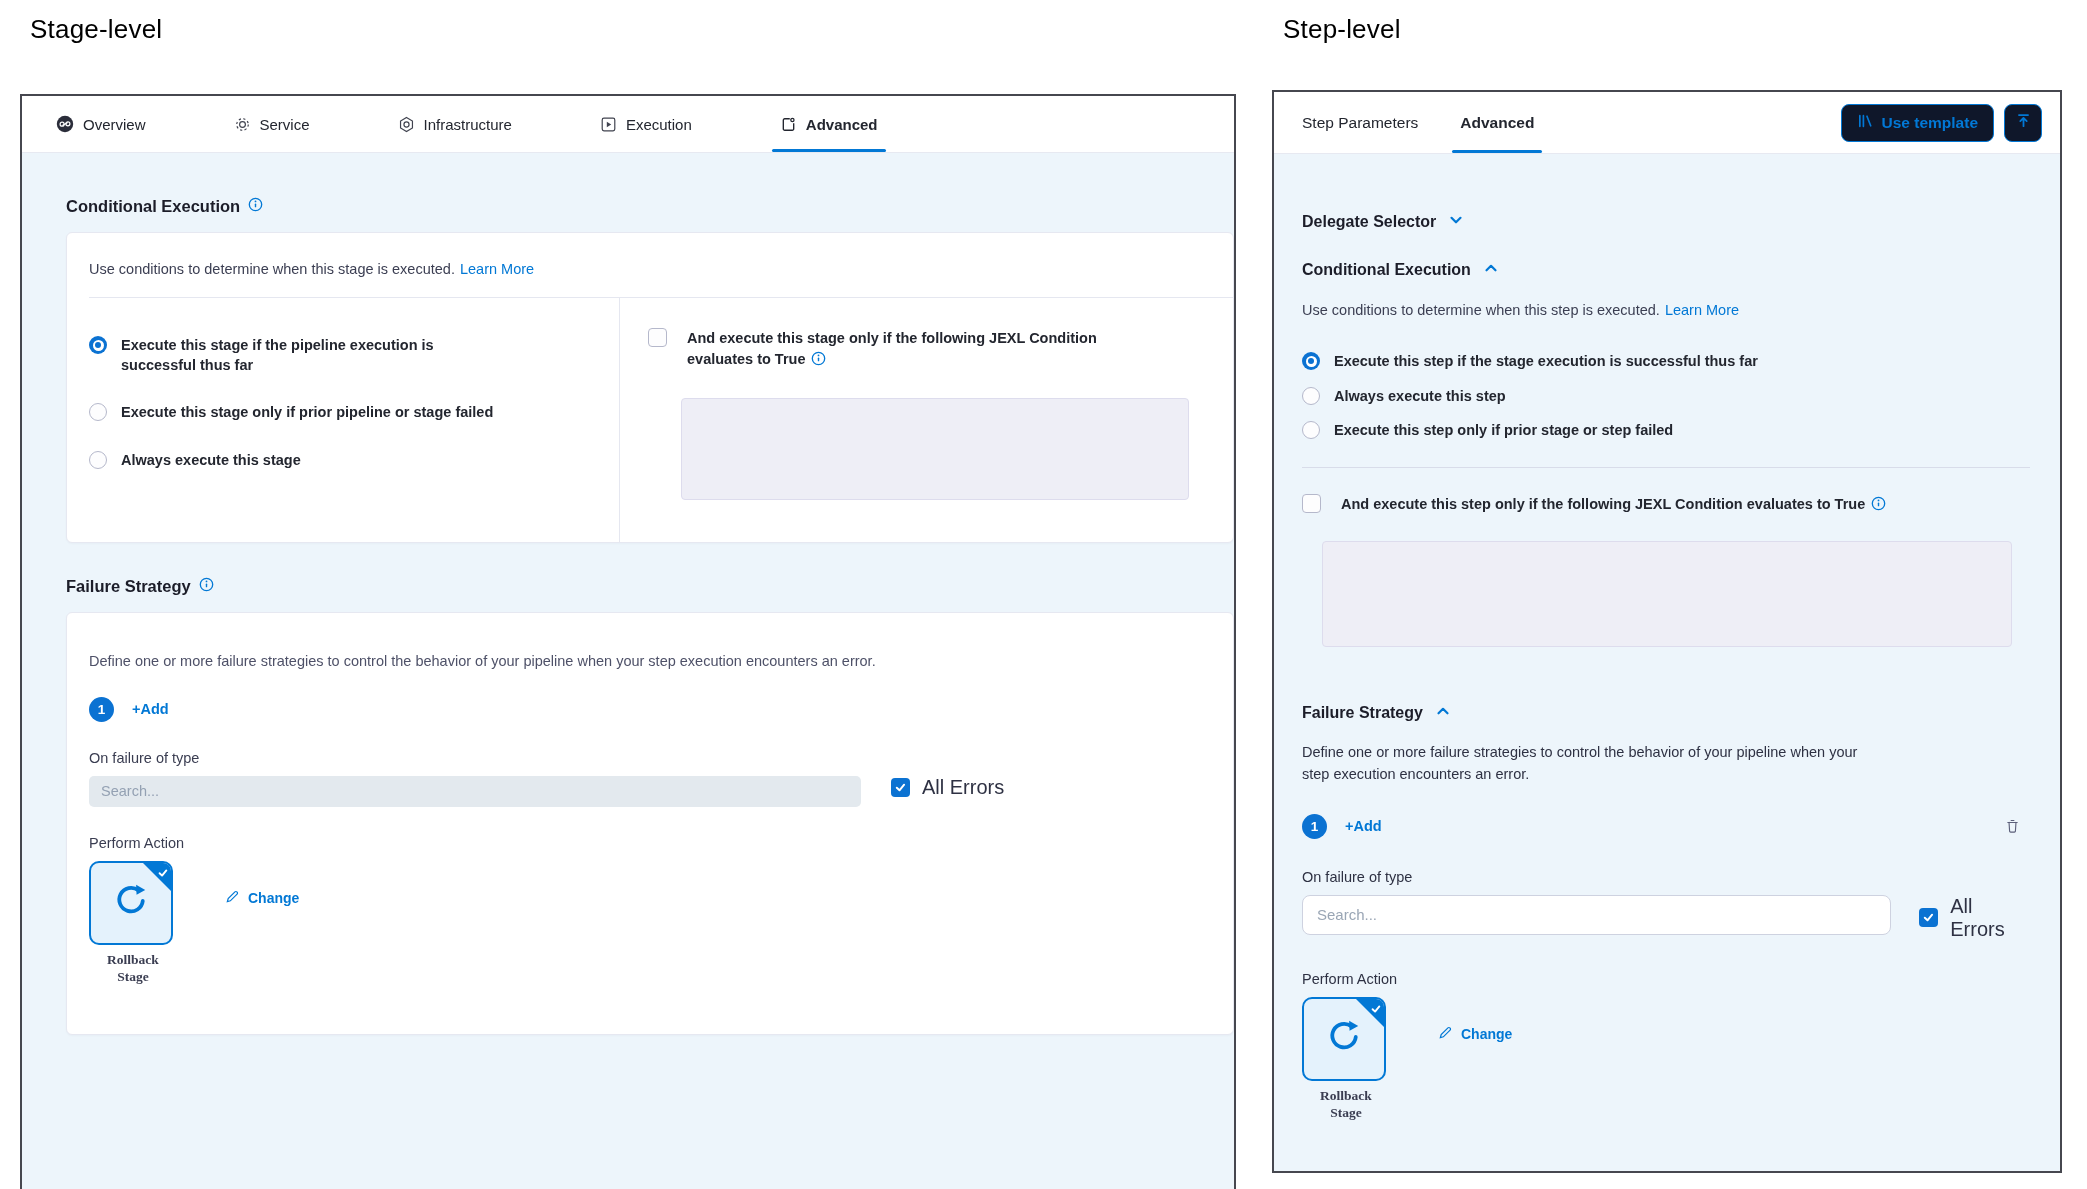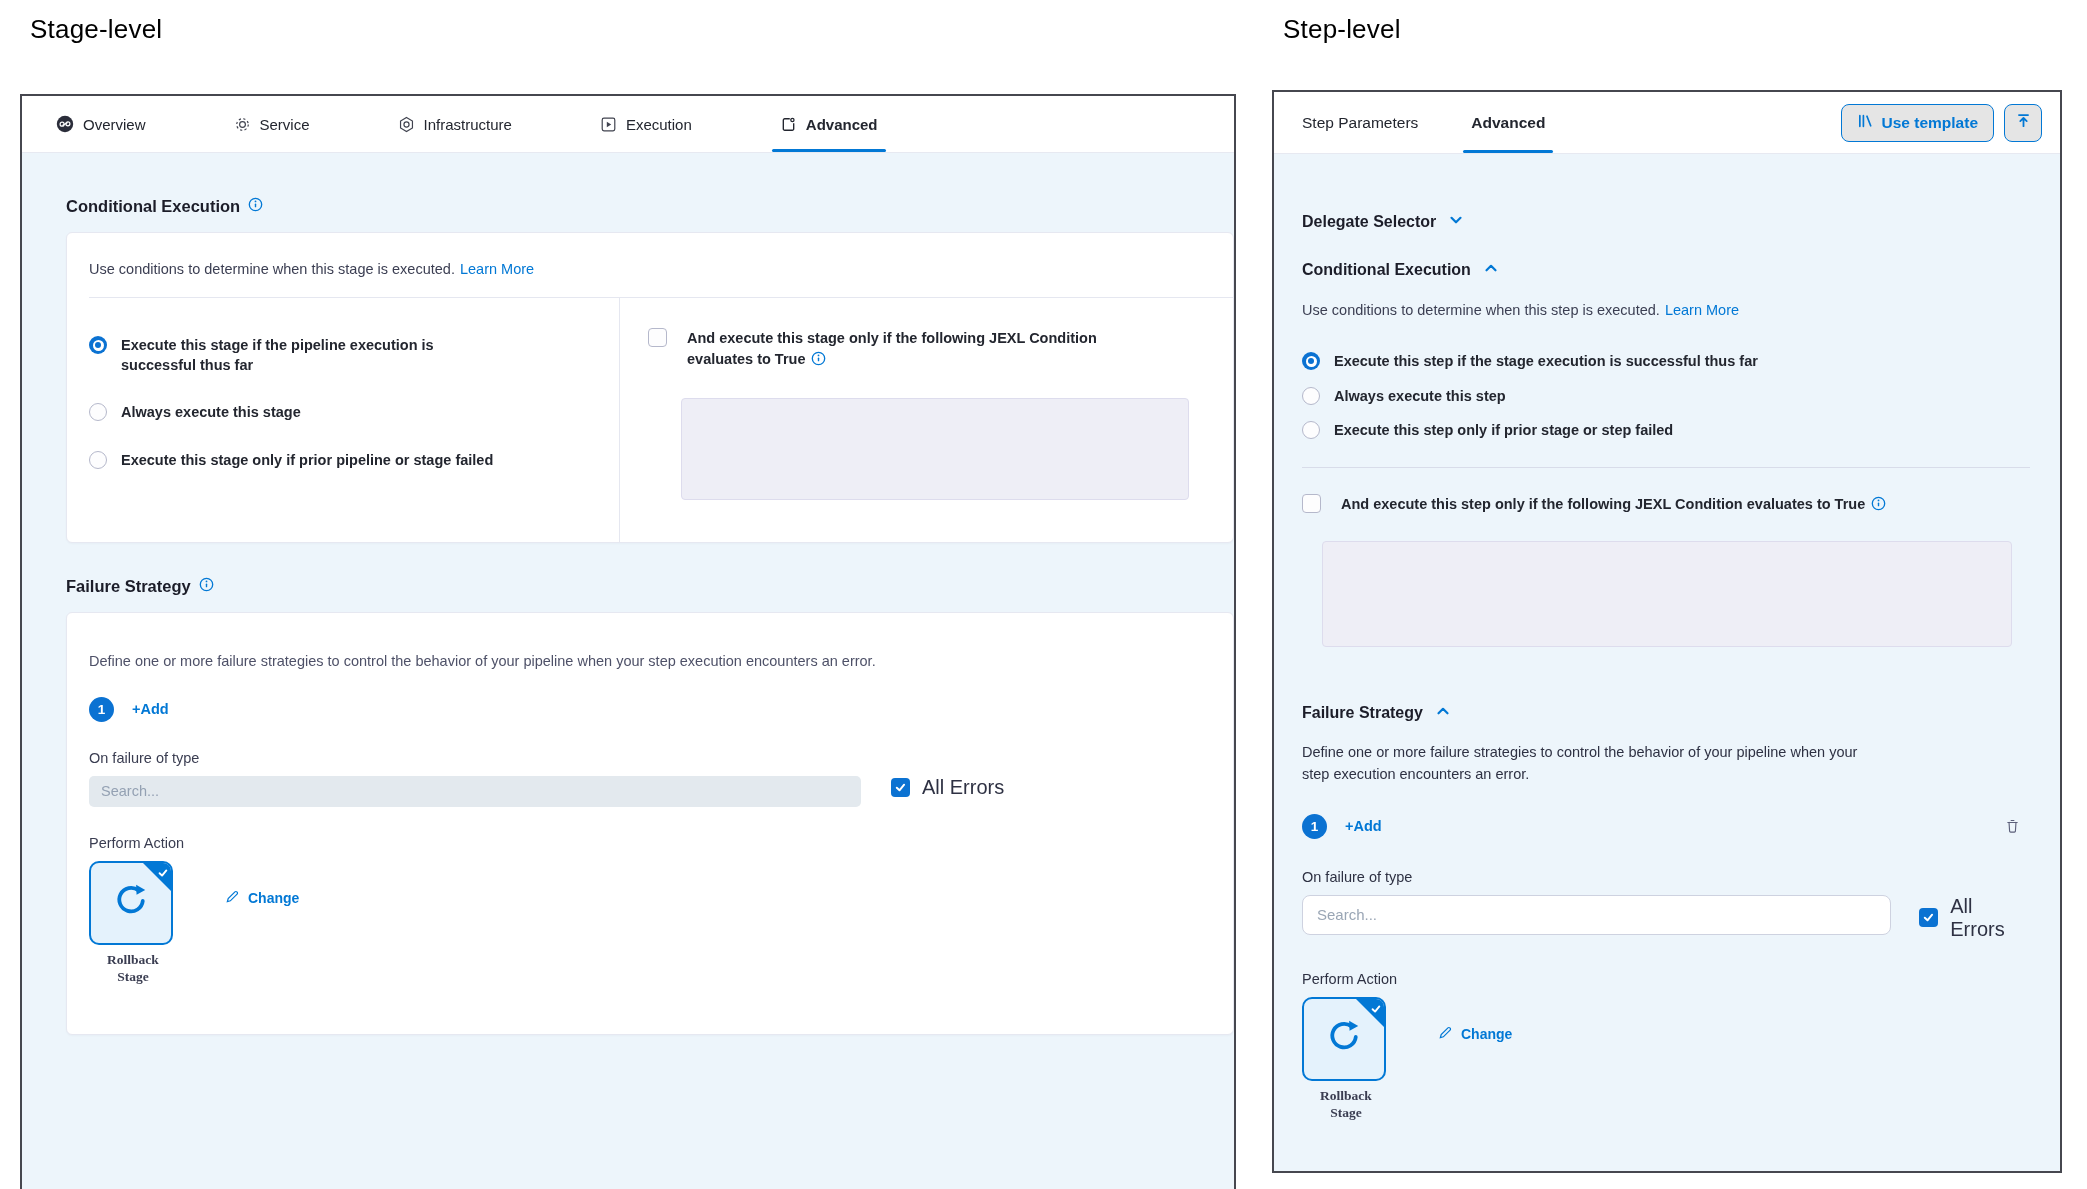--- a/index.html
+++ b/index.html
@@ -14,24 +14,24 @@
   .panel-stage { left:20px; top:94px; width:1216px; height:1112px; }
   .panel-step  { left:1272px; top:90px; width:790px; height:1083px; }
 
   
   .tabbar { height:57px; flex:0 0 auto; display:flex; align-items:stretch; gap:88px; padding:0 12px 0 34px; background:#fff; border-bottom:1px solid #e7e9f1; }
   .tab { position:relative; display:flex; align-items:center; gap:9px; font-size:15px; color:#23262f; cursor:pointer; white-space:nowrap; }
   .tab .ticon { display:flex; align-items:center; }
   .tab.active { font-weight:700; }
   .tab.active::after { content:""; position:absolute; left:-8px; right:-8px; bottom:0; height:3px; background:#0278d5; border-radius:2px; }
 
-  .tabbar2 { height:62px; flex:0 0 auto; display:flex; align-items:stretch; gap:53px; padding:0 18px 0 28px; background:#fff; border-bottom:1px solid #e7e9f1; }
+  .tabbar2 { height:62px; flex:0 0 auto; display:flex; align-items:stretch; gap:42px; padding:0 18px 0 28px; background:#fff; border-bottom:1px solid #e7e9f1; }
   .tabbar2 .tab { font-size:15.5px; }
   .tb-right { margin-left:auto; display:flex; align-items:center; gap:10px; }
-  .btn-outline { display:flex; align-items:center; gap:9px; height:38px; padding:0 15px; background:#e5e5e5; border:1.5px solid #0278d5; border-radius:8px; color:#0278d5; font-weight:700; font-size:15.5px; cursor:pointer; font-family:inherit; }
+  .btn-outline { display:flex; align-items:center; gap:9px; height:38px; padding:0 15px; background:#0f172a; border:1.5px solid #0278d5; border-radius:8px; color:#0278d5; font-weight:700; font-size:15.5px; cursor:pointer; font-family:inherit; }
   .btn-square { width:38px; height:38px; display:flex; align-items:center; justify-content:center; padding:0; }
 
   
   .pbody  { flex:1; background:#edf5fb; padding:44px 44px 0 44px; overflow:hidden; }
   .pbody2 { flex:1; background:#edf5fb; padding:58px 30px 0 28px; overflow:hidden; }
 
   .sechead { display:flex; align-items:center; gap:8px; }
   .sechead .htext { font-size:16.5px; font-weight:700; color:#1c1d29; }
   .sechead.fs { margin-top:34px; }
 
@@ -184,25 +184,25 @@
             <div class="radio-row">
               <span class="radio-on">
                   <span class="rw">
                     <span class="rd"></span>
                   </span>
                 </span>
               <span class="radio-label rl-wrap">Execute this stage if the pipeline execution is successful thus far</span>
             </div>
             <div class="radio-row">
               <span class="radio-off"></span>
-              <span class="radio-label">Always execute this stage</span>
+              <span class="radio-label">Execute this stage only if prior pipeline or stage failed</span>
             </div>
             <div class="radio-row">
               <span class="radio-off"></span>
-              <span class="radio-label">Execute this stage only if prior pipeline or stage failed</span>
+              <span class="radio-label">Always execute this stage</span>
             </div>
           </div>
           <div class="vdiv"></div>
           <div class="col-right">
             <div class="check-row">
               <span class="cb-off"></span>
               <span class="jexl-text"><span>And execute this stage only if the following JEXL Condition evaluates to True</span><span class="iicon-inline"><svg width="15" height="15" viewBox="0 0 16 16">
                       <circle cx="8" cy="8" r="6.6" fill="none" stroke="#0278d5" stroke-width="1.4"></circle>
                       <rect x="7.25" y="6.9" width="1.5" height="4.1" rx=".7" fill="#0278d5"></rect>
                       <circle cx="8" cy="4.7" r=".95" fill="#0278d5"></circle>

